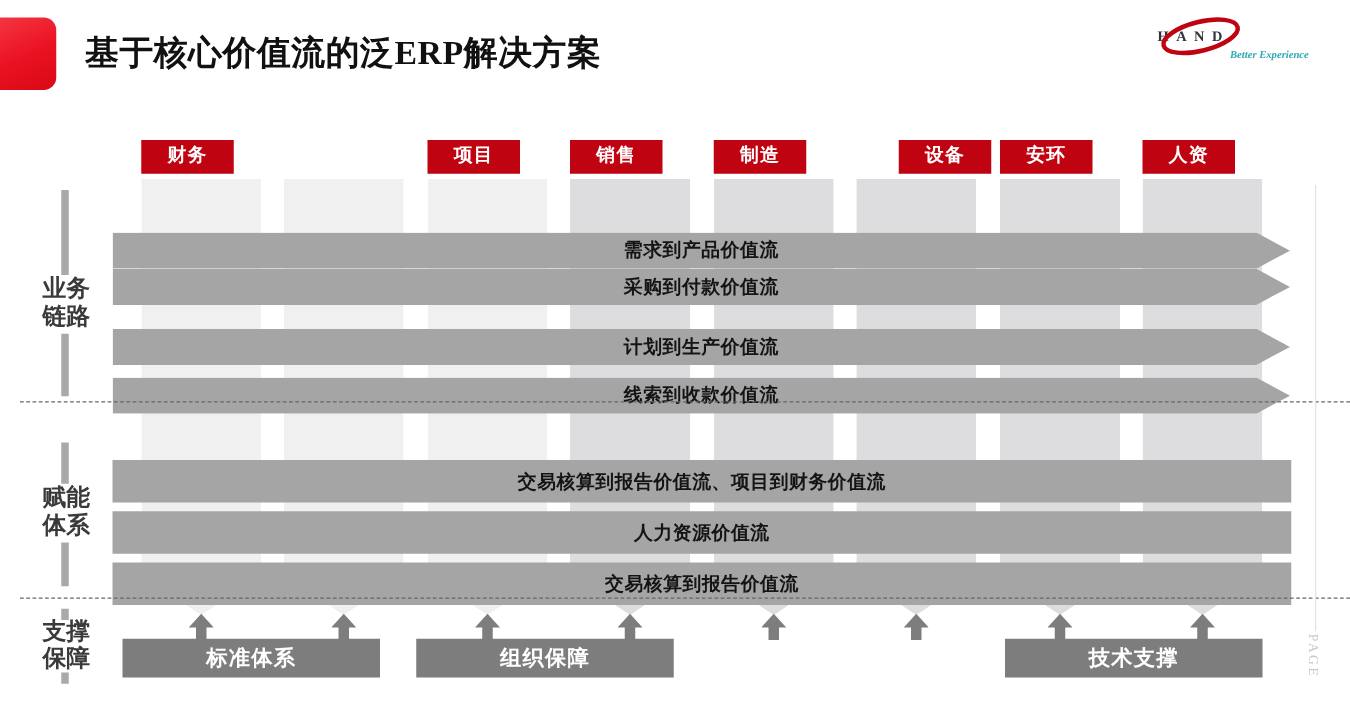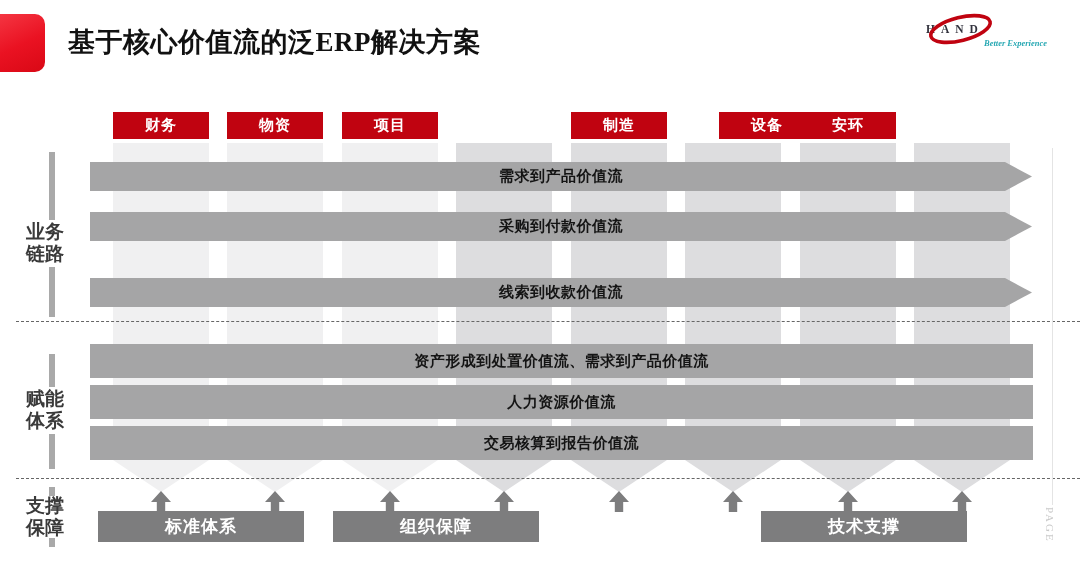--- a/index.html
+++ b/index.html
@@ -24,44 +24,44 @@
   .logo .swoosh{fill:none;stroke:var(--accent-red,#c00310);stroke-width:3.6px;}
   
   .col-track{
     position:absolute;top:143px;width:96px;height:349px;
     clip-path:polygon(0 0,100% 0,100% calc(100% - 32px),50% 100%,0 calc(100% - 32px));
   }
   .col-track.light{background:var(--column-light,#f0f0f1);}
   .col-track.dark{background:var(--column-dark,#dddddf);}
   
   .col-header{
-    position:absolute;top:112px;width:96px;height:27px;line-height:27px;
+    position:absolute;top:112px;width:74px;height:27px;line-height:27px;
     background:var(--accent-red,#c00310);color:#fff;font-size:15px;font-weight:bold;
     text-align:center;letter-spacing:1px;
   }
   
   .stream{
     position:absolute;left:90px;background:var(--bar-gray,#a5a5a6);
     color:#141414;font-size:15px;font-weight:bold;text-align:center;
-    display:flex;align-items:center;justify-content:center;letter-spacing:.5px;
+    display:flex;align-items:center;justify-content:center;letter-spacing:.5px;margin-top:24px;
   }
   .stream.arrow{
     width:942px;height:29px;
     clip-path:polygon(0 0,calc(100% - 27px) 0,100% 50%,calc(100% - 27px) 100%,0 100%);
   }
   .stream.rect{width:943px;height:34px;}
   
   .divider{
     position:absolute;left:16px;width:1064px;height:0;
     border-top:1.6px dashed #666;
   }
   
   .rail-seg{position:absolute;left:49px;width:6px;background:#a9a9a9;}
   .rail-label{
-    position:absolute;left:26px;width:54px;
+    position:absolute;left:26px;width:54px;text-align:center;
     font-size:19px;line-height:22px;font-weight:bold;color:#3a3a3a;white-space:pre-line;
   }
   
   .up-arrow{
     position:absolute;top:491px;width:20px;height:21px;background:var(--box-gray,#7d7d7e);
     clip-path:polygon(50% 0,100% 52%,71% 52%,71% 100%,29% 100%,29% 52%,0 52%);
   }
   .support-box{
     position:absolute;top:511px;width:206px;height:31px;line-height:31px;
     background:var(--box-gray,#7d7d7e);color:#fff;font-size:17px;font-weight:bold;
@@ -91,33 +91,35 @@
   <div class="col-track light" style="left:113px"></div>
   <div class="col-track light" style="left:227px"></div>
   <div class="col-track light" style="left:342px"></div>
   <div class="col-track dark" style="left:456px"></div>
   <div class="col-track dark" style="left:571px"></div>
   <div class="col-track dark" style="left:685px"></div>
   <div class="col-track dark" style="left:800px"></div>
   <div class="col-track dark" style="left:914px"></div>
 
   <div class="col-header" style="left:113px">财务</div>
-  <div class="col-header" style="left:227px">物资</div>
   <div class="col-header" style="left:342px">项目</div>
+  <div class="col-header" style="left:456px">销售</div>
   <div class="col-header" style="left:571px">制造</div>
   <div class="col-header" style="left:719px">设备</div>
   <div class="col-header" style="left:800px">安环</div>
+  <div class="col-header" style="left:914px">人资</div>
 
   <div class="stream arrow" style="top:162px">需求到产品价值流</div>
-  <div class="stream arrow" style="top:212px">采购到付款价值流</div>
+  <div class="stream arrow" style="top:191px">采购到付款价值流</div>
+  <div class="stream arrow" style="top:239px">计划到生产价值流</div>
   <div class="stream arrow" style="top:278px">线索到收款价值流</div>
 
   <div class="divider" style="top:321px"></div>
 
-  <div class="stream rect" style="top:344px">资产形成到处置价值流、需求到产品价值流</div>
+  <div class="stream rect" style="top:344px">交易核算到报告价值流、项目到财务价值流</div>
   <div class="stream rect" style="top:385px">人力资源价值流</div>
   <div class="stream rect" style="top:426px">交易核算到报告价值流</div>
 
   <div class="divider" style="top:478px"></div>
 
   <div class="rail-seg" style="top:152px;height:68px"></div>
   <div class="rail-label" style="top:221px">业务
 链路</div>
   <div class="rail-seg" style="top:267px;height:50px"></div>
 
@@ -135,18 +137,18 @@
   <div class="up-arrow" style="left:265px"></div>
   <div class="up-arrow" style="left:380px"></div>
   <div class="up-arrow" style="left:494px"></div>
   <div class="up-arrow" style="left:609px"></div>
   <div class="up-arrow" style="left:723px"></div>
   <div class="up-arrow" style="left:838px"></div>
   <div class="up-arrow" style="left:952px"></div>
 
   <div class="support-box" style="left:98px">标准体系</div>
   <div class="support-box" style="left:333px">组织保障</div>
-  <div class="support-box" style="left:761px">技术支撑</div>
+  <div class="support-box" style="left:804px">技术支撑</div>
 
   <div class="page-line"></div>
   <div class="page-marker">PAGE</div>
 
 </div>
 
 </body></html>

